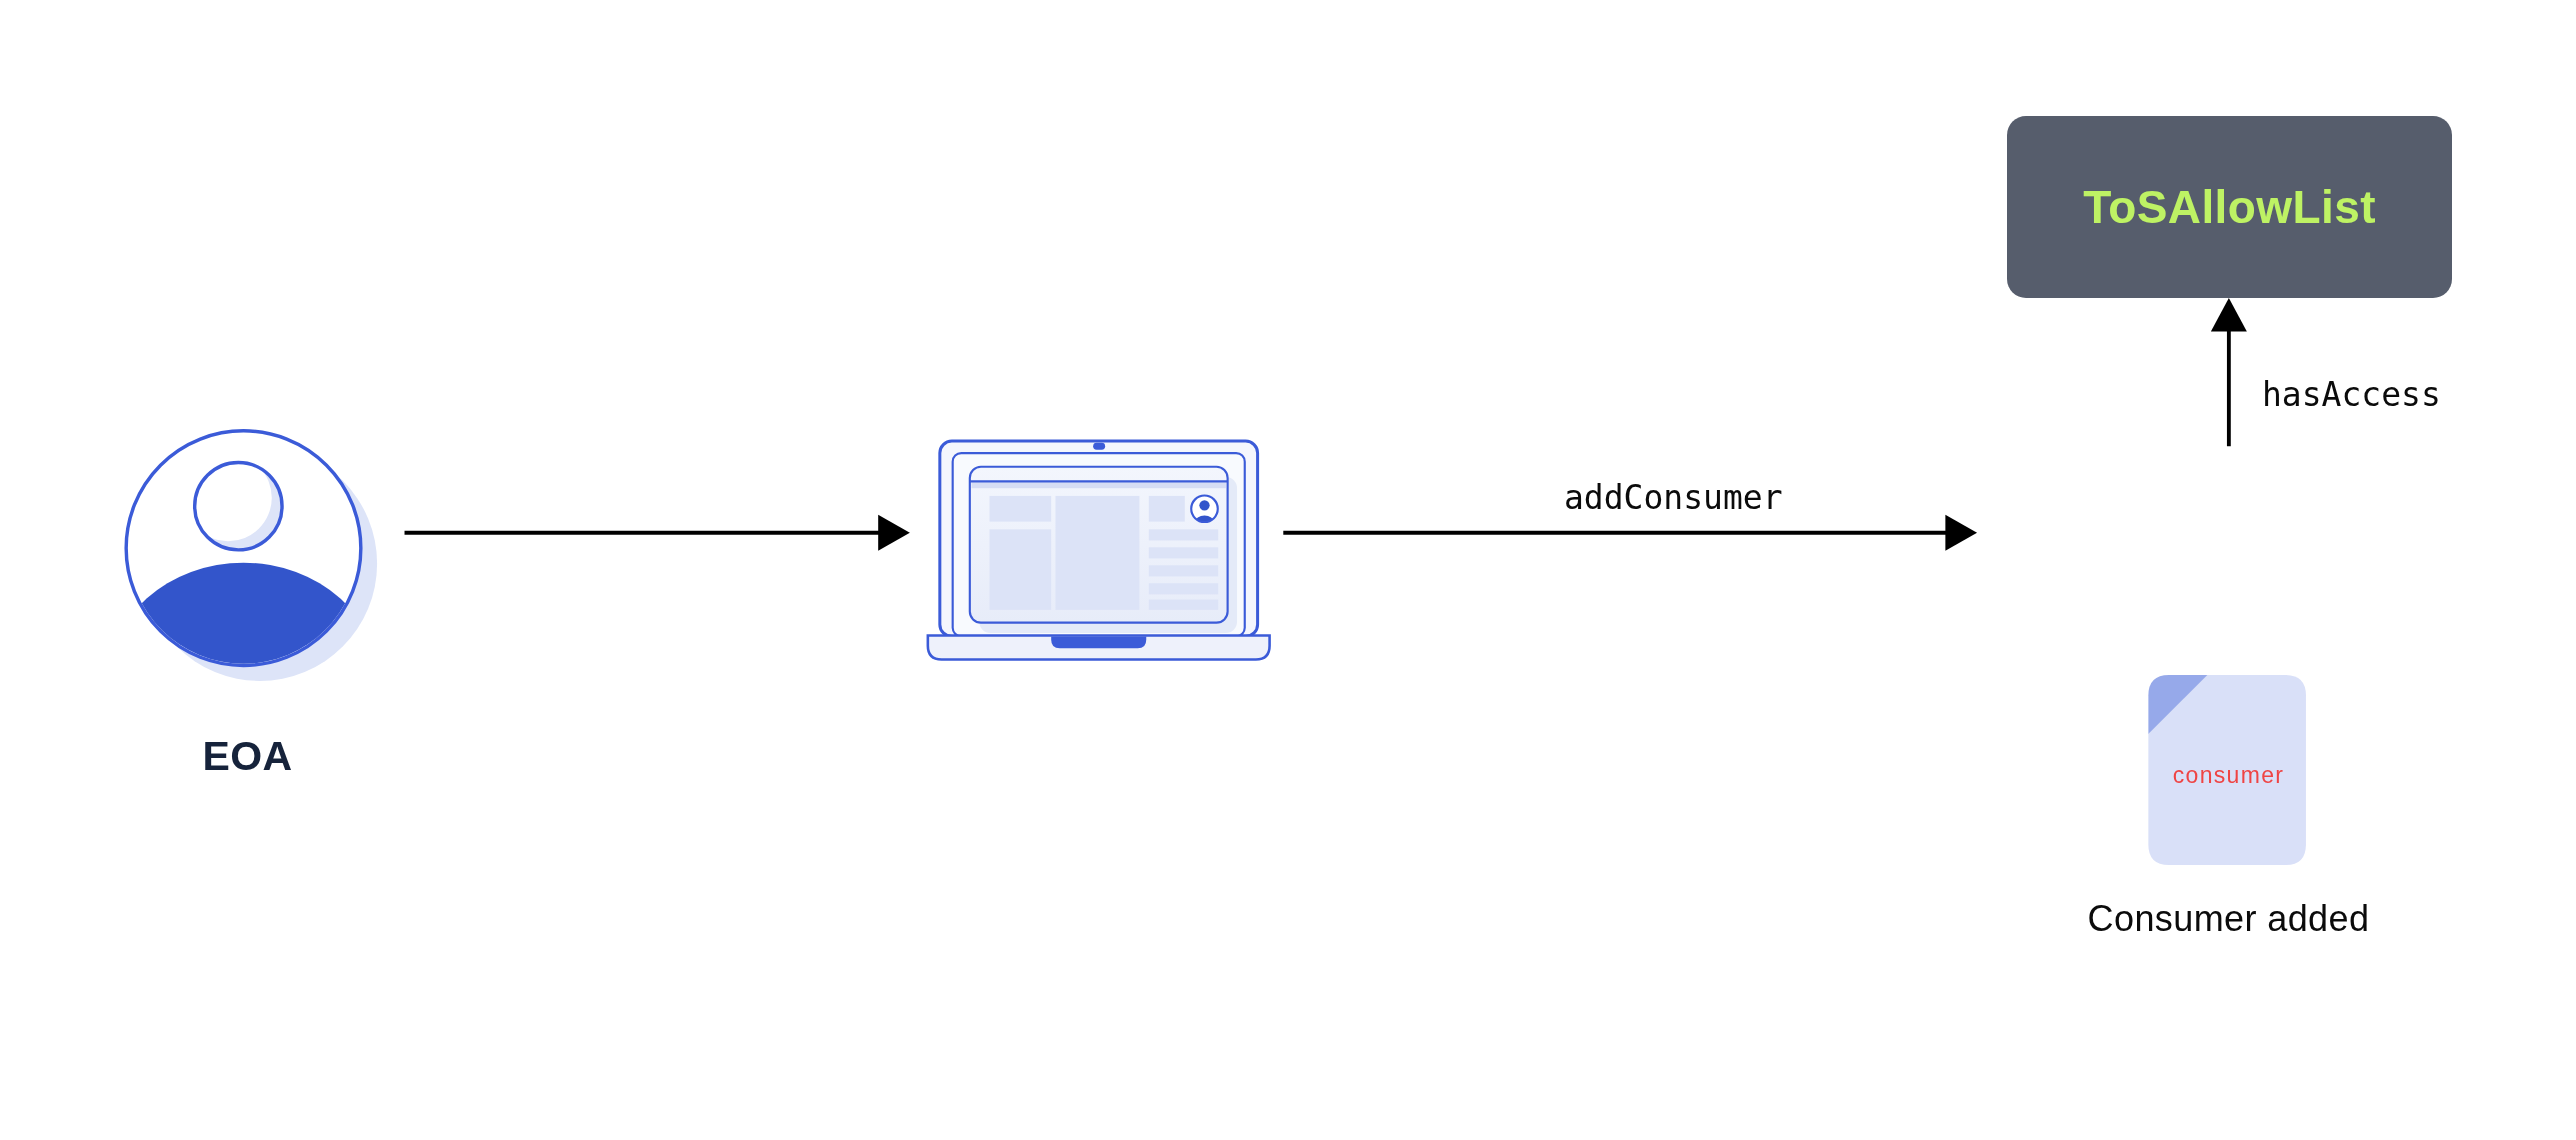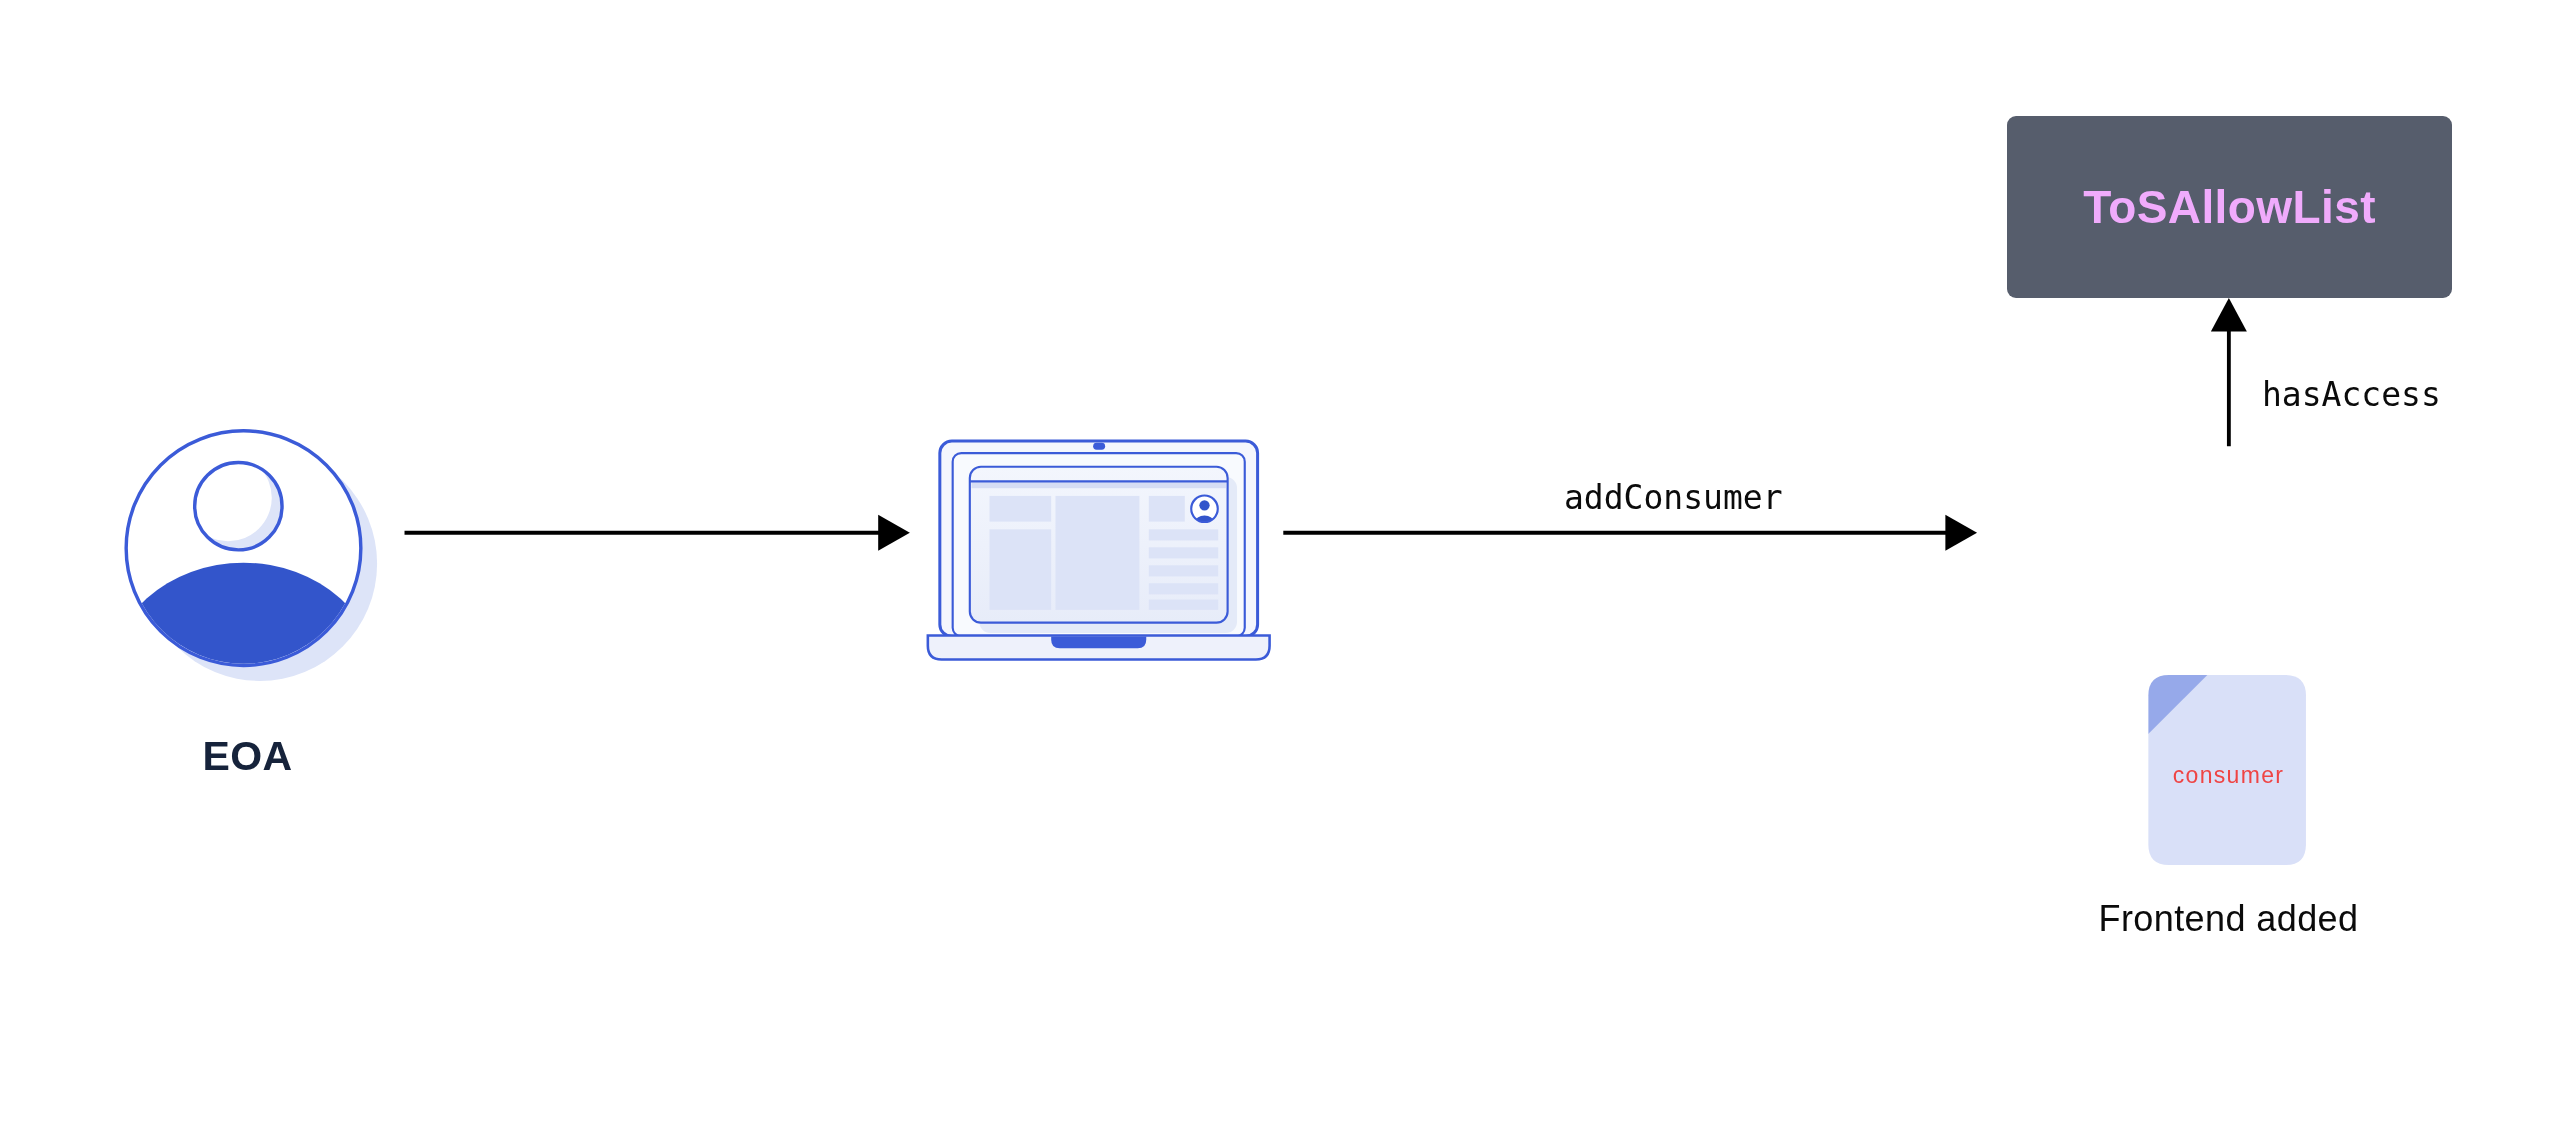--- a/index.html
+++ b/index.html
@@ -7,22 +7,22 @@
     position:relative;
     width:2576px;height:1140px;
     background:#ffffff;
     overflow:hidden;
     font-family:"Liberation Sans", sans-serif;
   }
   .art{position:absolute;left:0;top:0;}
   .node{
     position:absolute;
     background:#565d6c;
-    border-radius:9px;
-    color:#f0abfc;
+    border-radius:19px;
+    color:#bef264;
     display:flex;align-items:center;justify-content:center;
     font-weight:bold;font-size:46px;
     letter-spacing:0.4px;
     font-family:"Liberation Sans", sans-serif;
   }
   .node-tos{left:2007px;top:116px;width:445px;height:182px;}
   .node-fr{left:2007px;top:446px;width:445px;height:178px;}
   .icon-label{
     position:absolute;
     color:#16233b;
@@ -152,16 +152,16 @@
   <div class="node node-tos">
     <span>ToSAllowList</span>
   </div>
 
   <div class="icon-label label-eoa">EOA</div>
 
   <div class="mono-label label-addconsumer">addConsumer</div>
   <div class="mono-label label-hasaccess">hasAccess</div>
 
   <div class="file-label">consumer</div>
-  <div class="caption">Frontend added</div>
+  <div class="caption">Consumer added</div>
 
 </div>
 
 
 </body></html>

